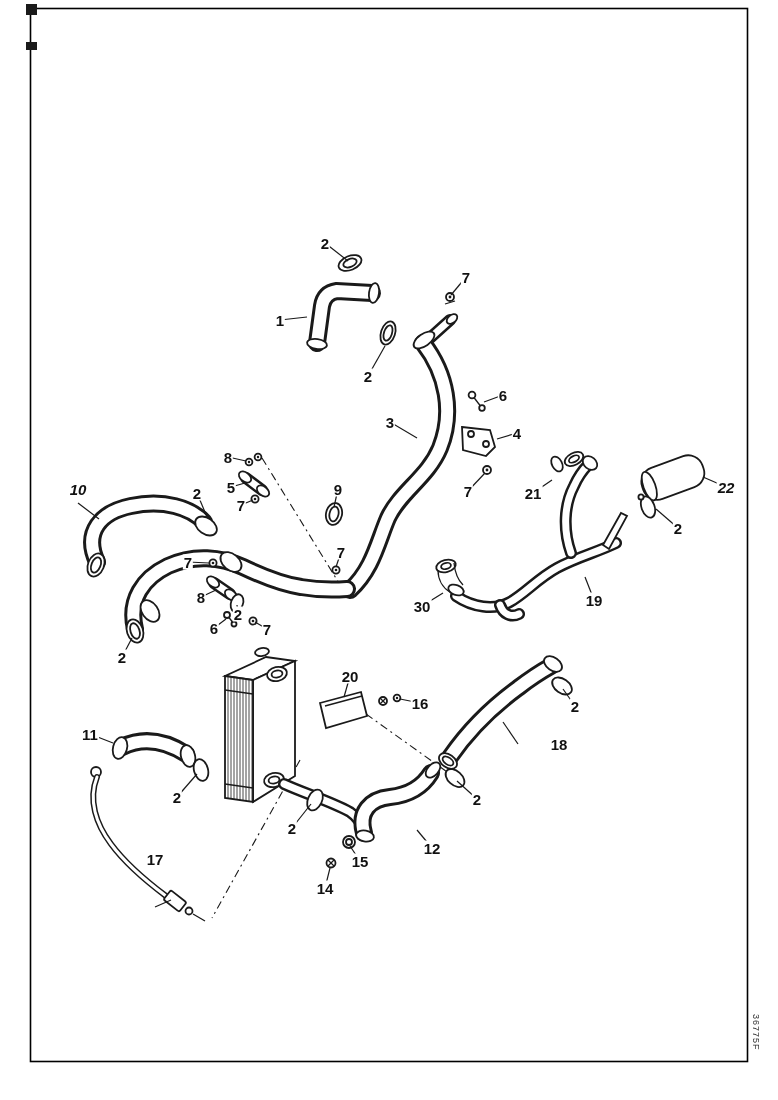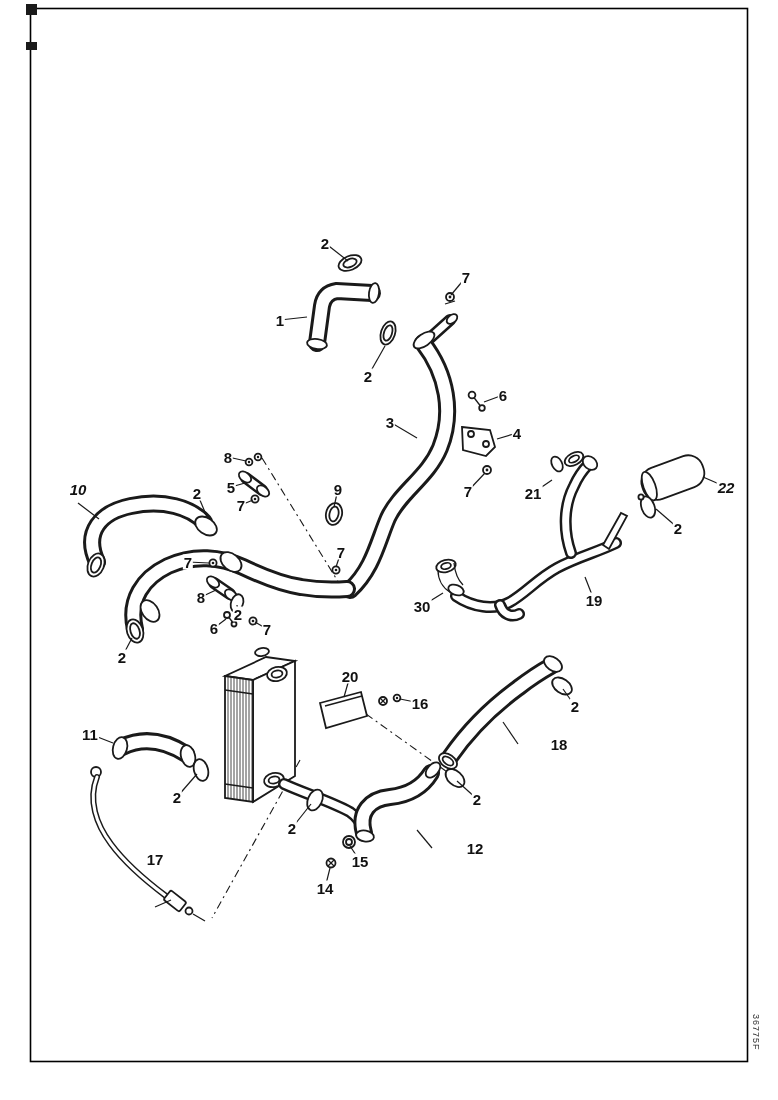--- a/index.html
+++ b/index.html
@@ -360,21 +360,21 @@
       <div class="callout" style="left: 594px; top: 600px; text-align: center;">19</div>
       <div class="callout" style="left: 422px; top: 606px;">30</div>
       <div class="callout" style="left: 575px; top: 706px;">2</div>
       <div class="callout" style="left: 350px; top: 676px;">20</div>
       <div class="callout" style="left: 420px; top: 703px;">16</div>
       <div class="callout" style="left: 518px; top: 744px; margin-left: 41px;">18</div>
       <div class="callout" style="left: 90px; top: 734px;">11</div>
       <div class="callout" style="left: 177px; top: 797px;">2</div>
       <div class="callout" style="left: 292px; top: 828px;">2</div>
       <div class="callout" style="left: 477px; top: 799px;">2</div>
-      <div class="callout" style="left: 432px; top: 848px; margin-left: 43px;">12</div>
+      <div class="callout" style="left: 432px; top: 848px;">12</div>
       <div class="callout" style="left: 360px; top: 861px;">15</div>
       <div class="callout" style="left: 325px; top: 888px;">14</div>
       <div class="callout" style="left: 155px; top: 859px;">17</div>
     </div>
 
   <div class="drawing-number">36775F</div>
 
 </div>
 
 </body></html>

